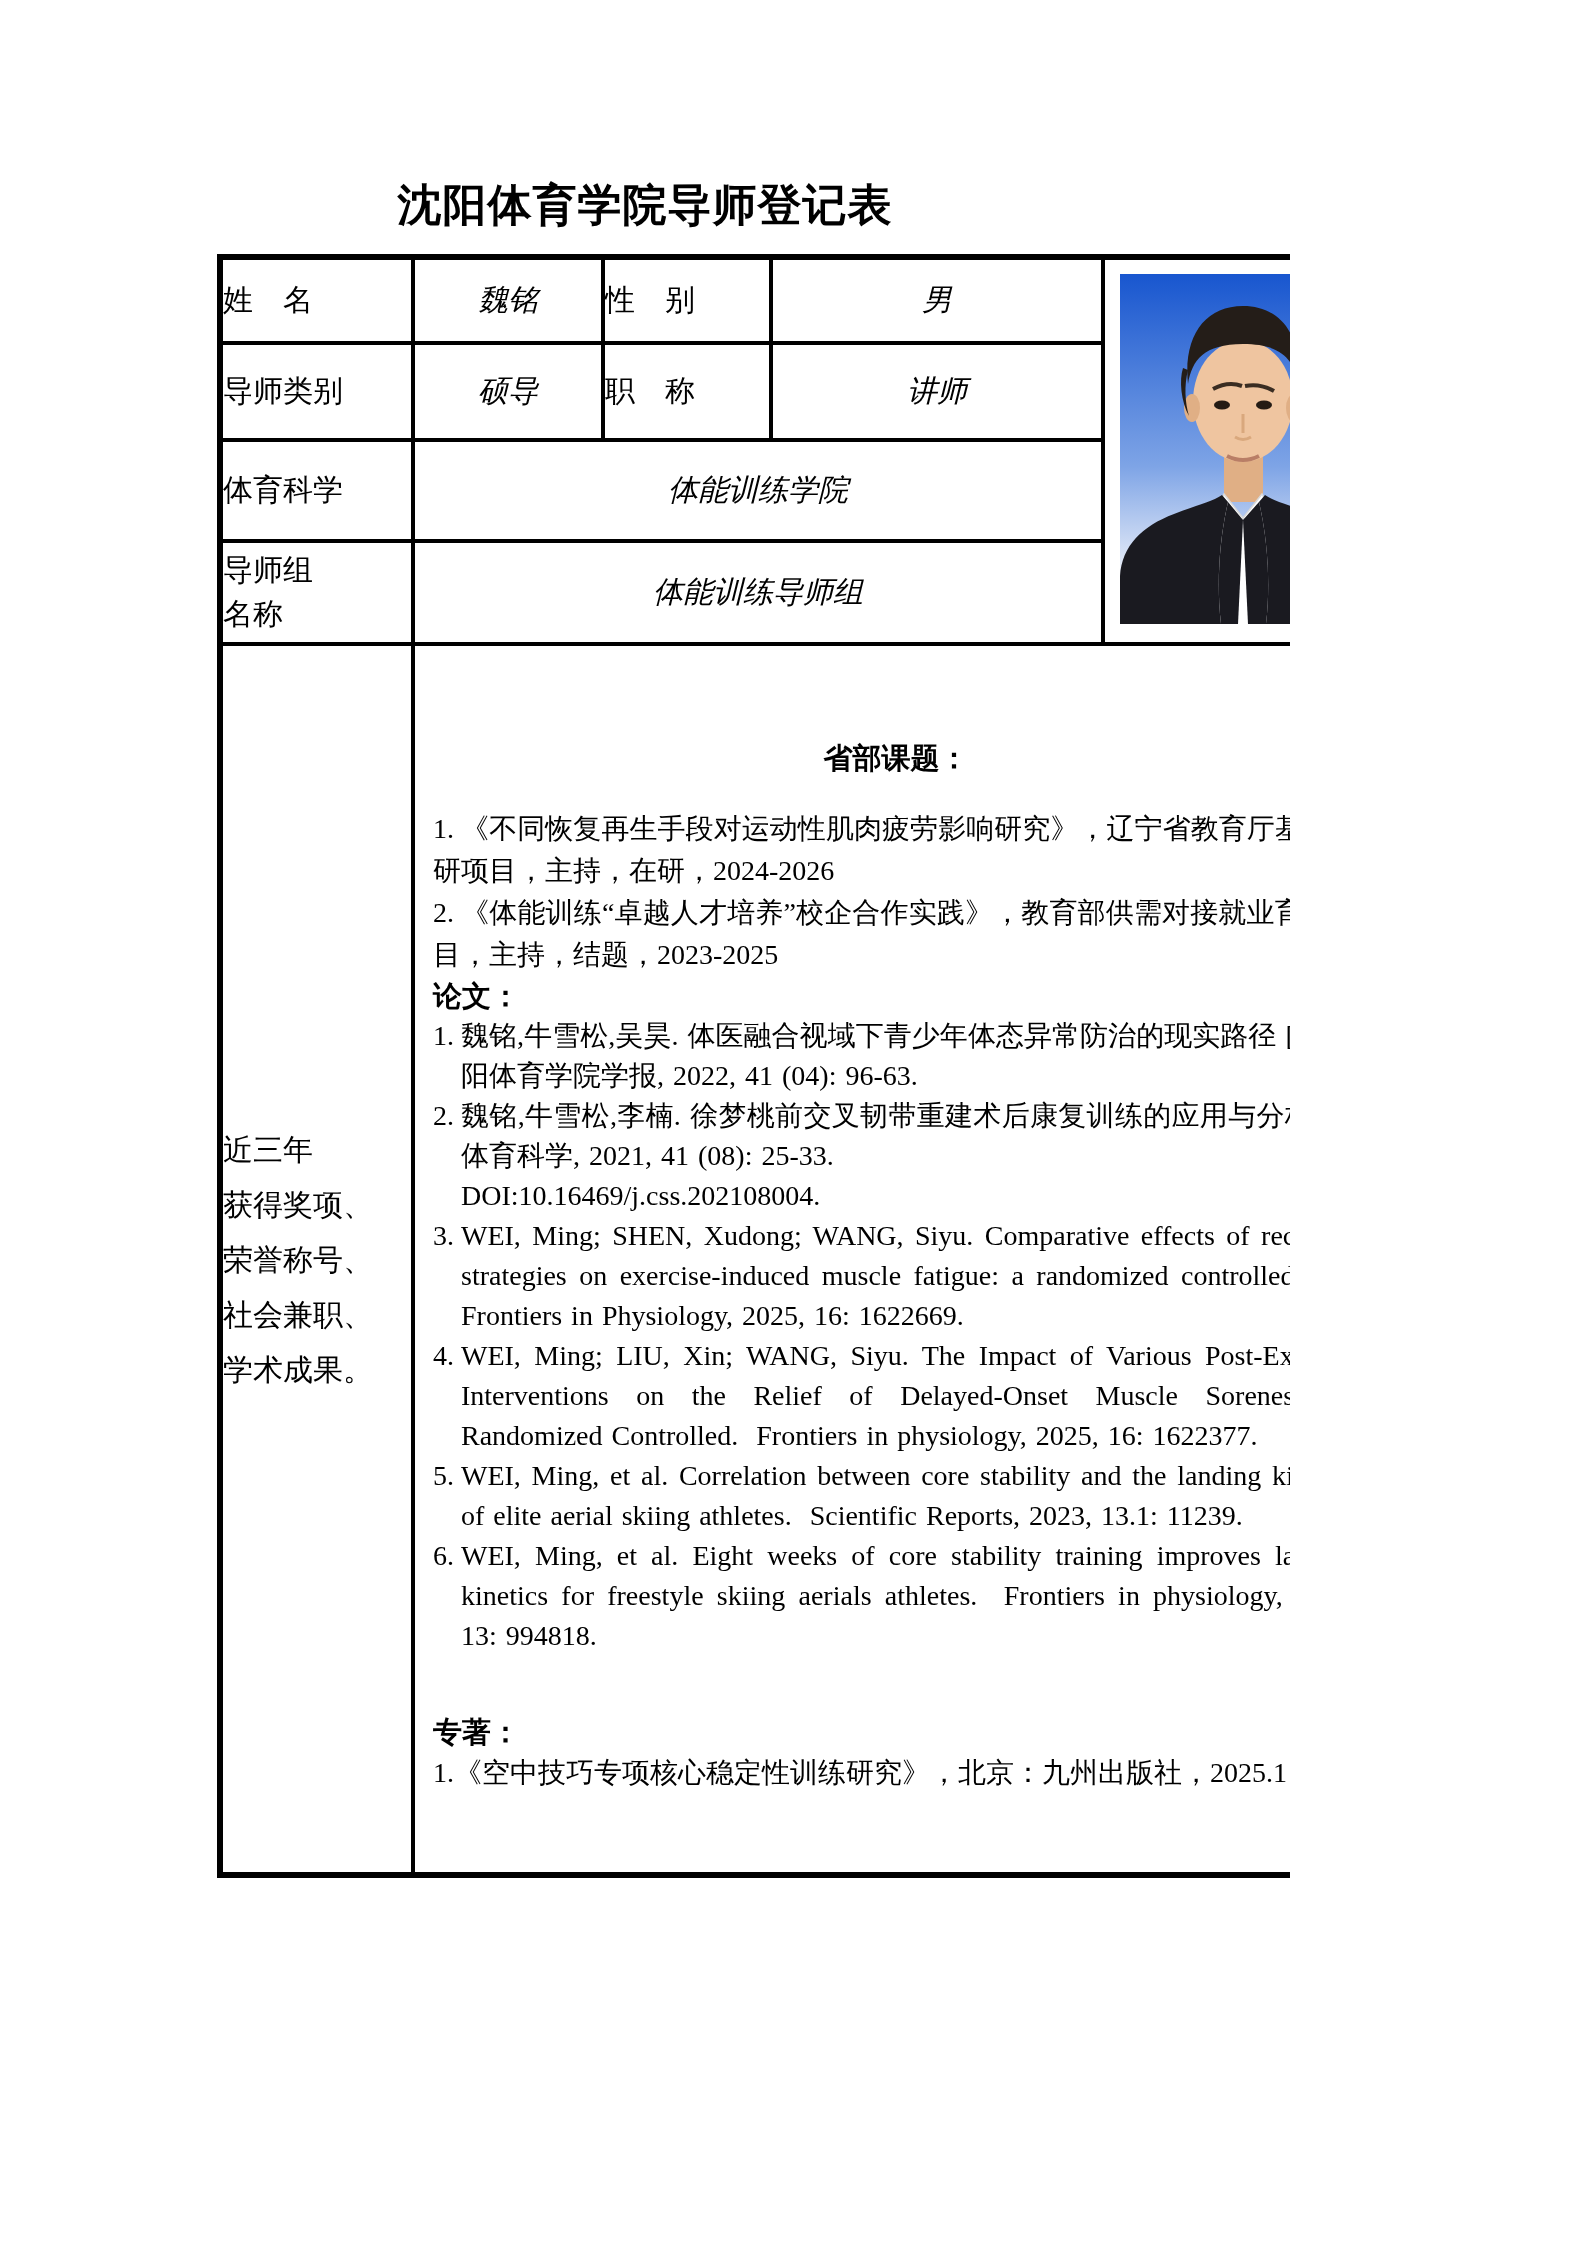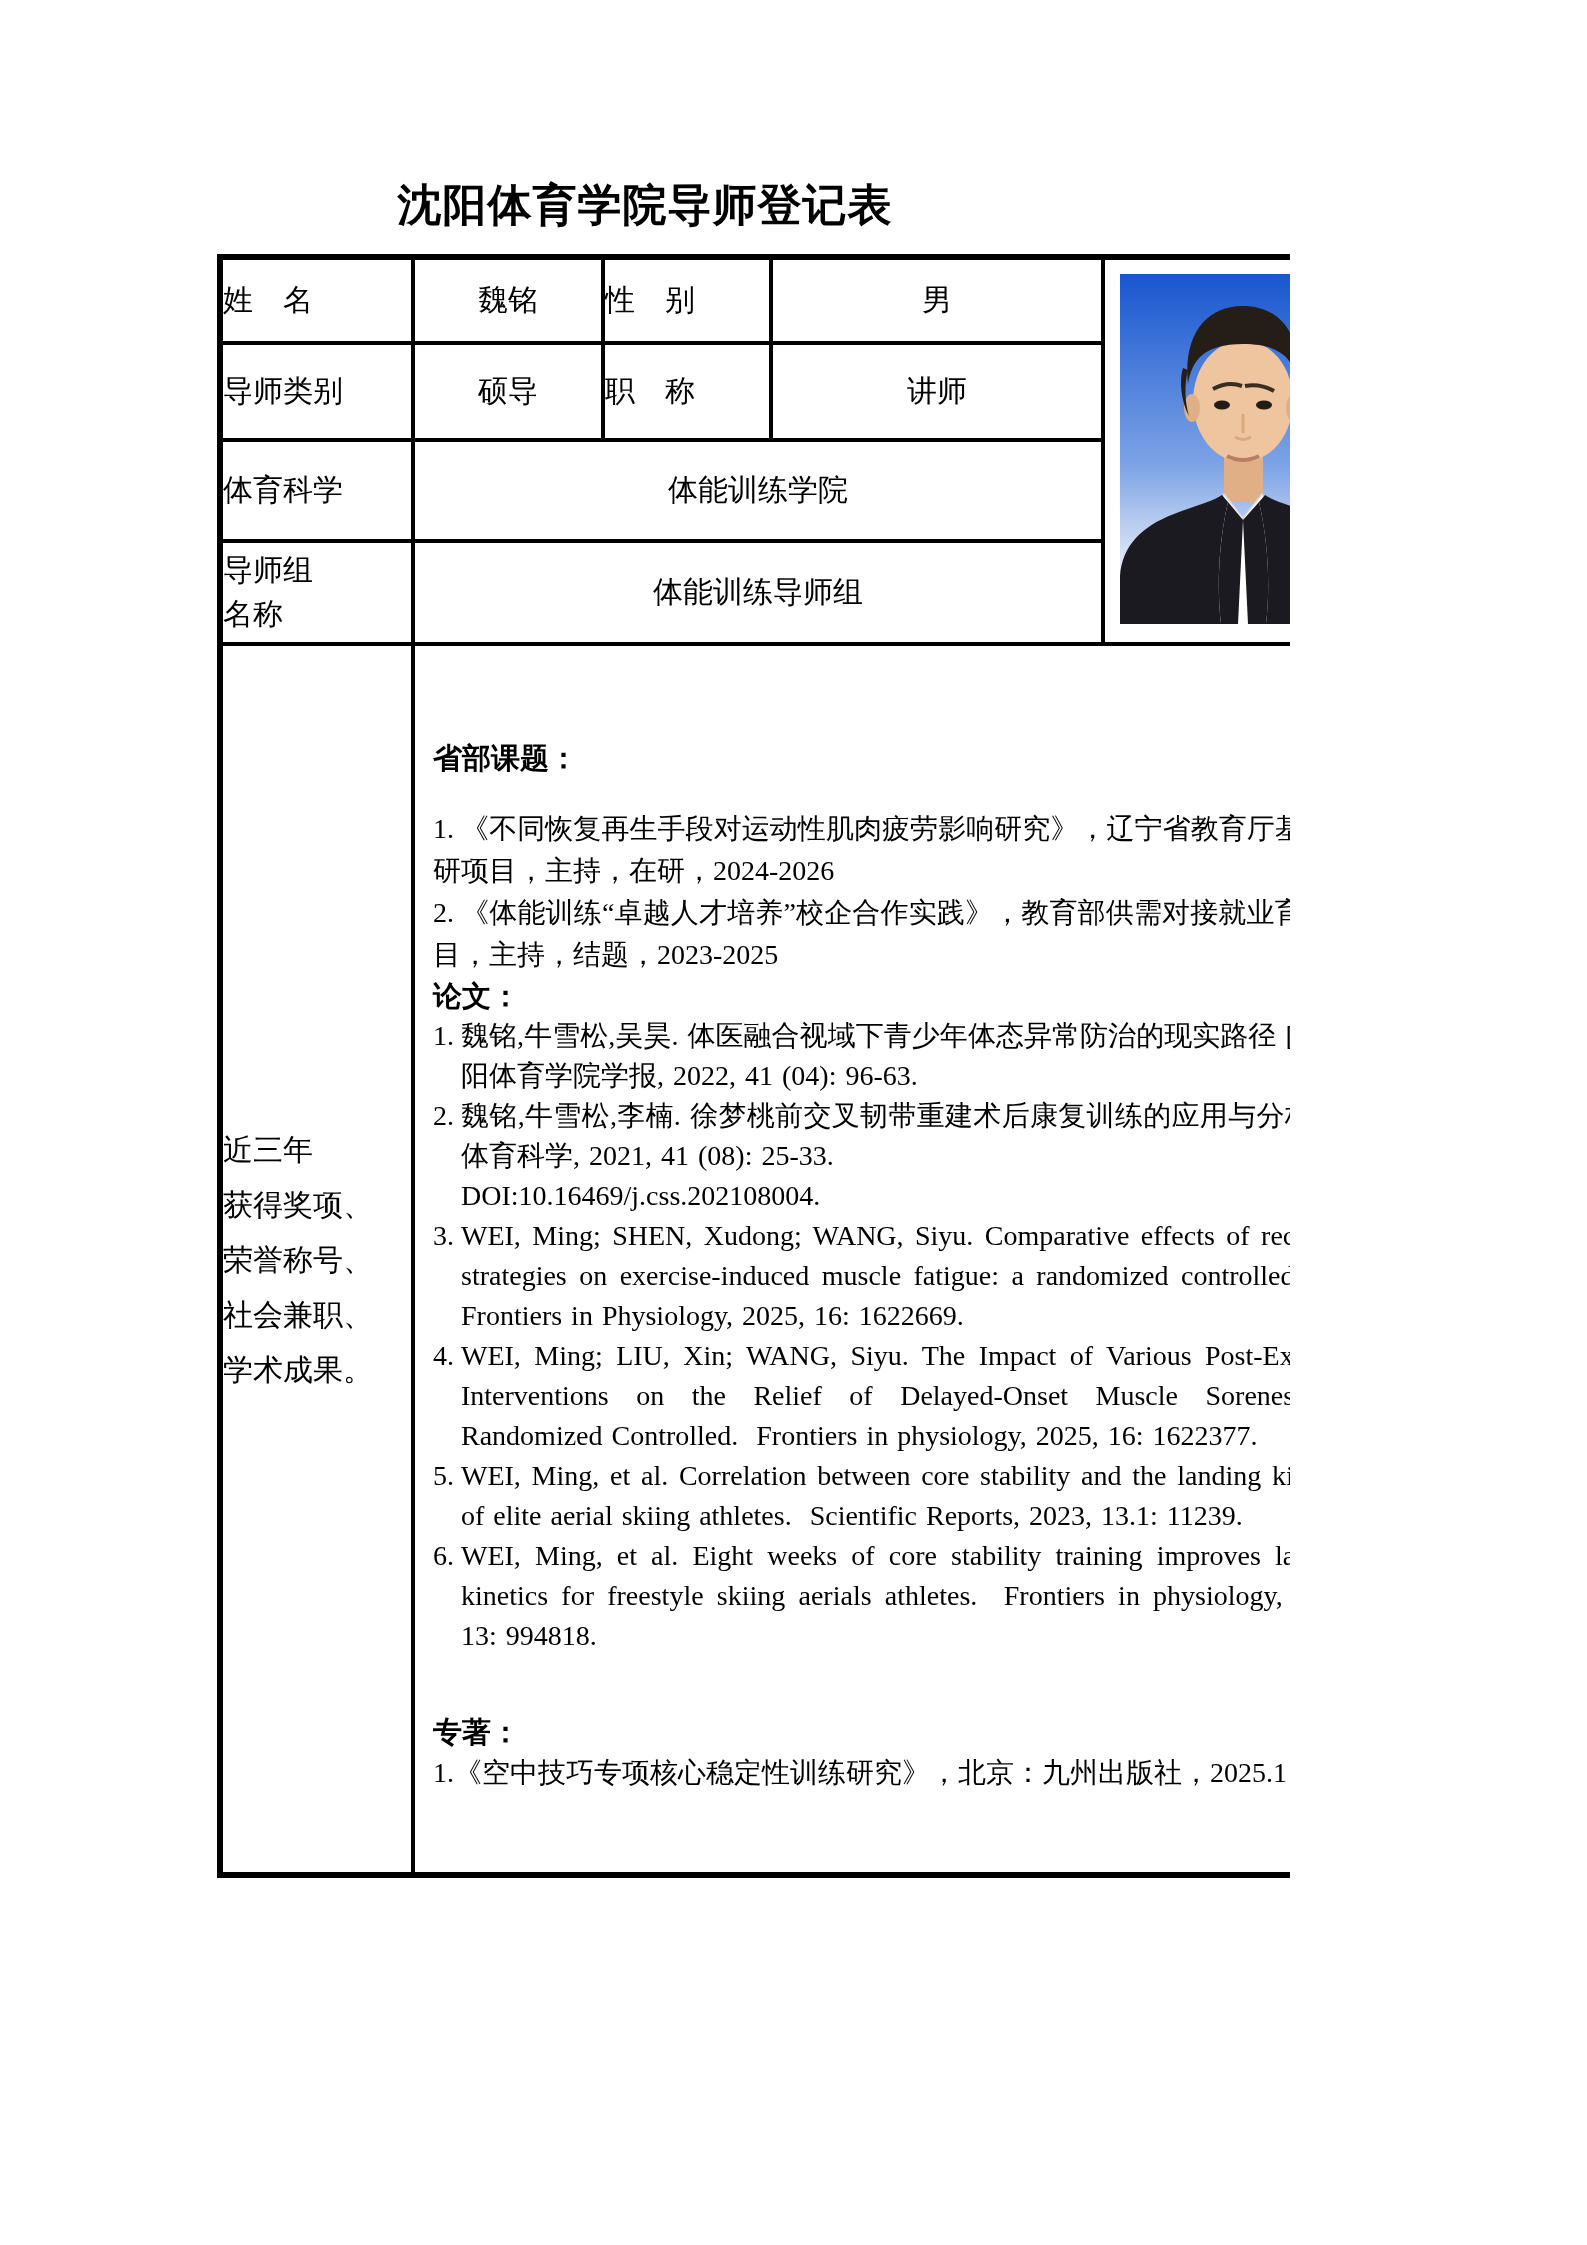--- a/index.html
+++ b/index.html
@@ -40,20 +40,21 @@
     background: #fff;
   }
   td.lbl {
     font-size: 30px;
     white-space: pre-line;
     line-height: 44px;
   }
   td.val {
     text-align: center;
     font-size: 30px;
+    font-style: italic;
   }
   td.photo-cell {
     vertical-align: middle;
     text-align: center;
     padding: 14px 15px;
   }
   .photo-frame { display: inline-block; width: 247px; height: 350px; }
   .photo-frame svg { display: block; width: 247px; height: 350px; }
   td.note-cell {
     text-align: left;
@@ -68,21 +69,21 @@
     font-size: 28px;
     line-height: 40px;
   }
   .section { }
   .section + .section { }
   .section:nth-child(3) { margin-top: 56px; }
   .sec-heading {
     font-weight: bold;
     font-size: 29px;
   }
-  .section:nth-child(1) .sec-heading { margin-bottom: 30px; }
+  .section:nth-child(1) .sec-heading { margin-bottom: 30px; text-align: center; }
   .plain-item {
     text-align: justify;
     line-height: 42px;
     white-space: pre-wrap;
   }
   .ref-item {
     position: relative;
     padding-left: 28px;
     text-align: justify;
   }

